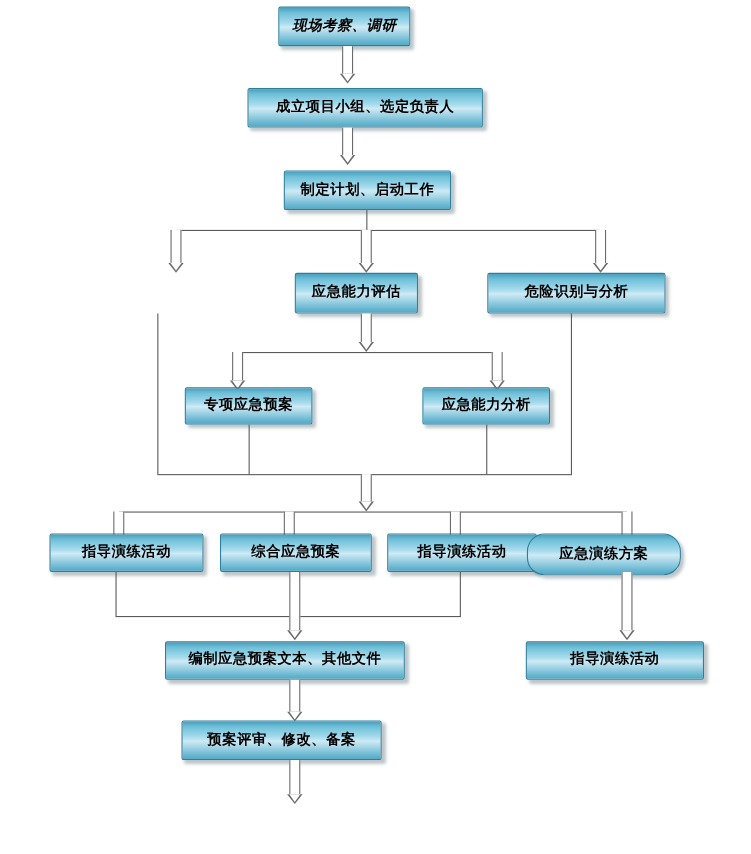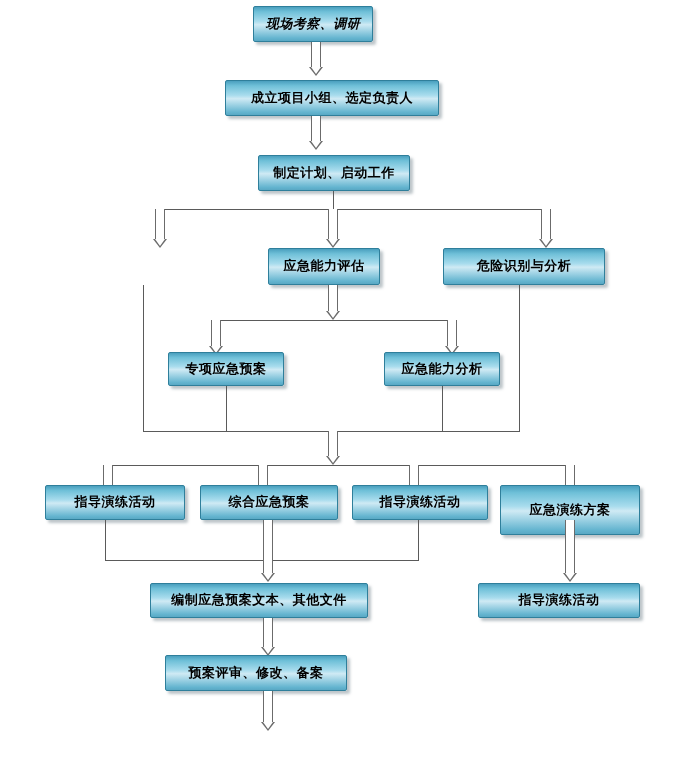--- a/index.html
+++ b/index.html
@@ -201,21 +201,21 @@
 
   <div class="node" style="left:45px; top:485px; width:140px; height:35px;">
     <span class="label">指导演练活动</span>
   </div>
   <div class="node" style="left:200px; top:485px; width:138px; height:35px;">
     <span class="label">综合应急预案</span>
   </div>
   <div class="node" style="left:352px; top:485px; width:136px; height:35px;">
     <span class="label">指导演练活动</span>
   </div>
-  <div class="node" style="left:500px; top:485px; width:140px; height:50px;">
+  <div class="node" style="left:479px; top:485px; width:140px; height:38px;border-radius:16px;">
     <span class="label">应急演练方案</span>
   </div>
 
   <div class="ln v" style="left:105px; top:520px; height:40px;"></div>
   <div class="ln v" style="left:268px; top:520px; height:40px;"></div>
   <div class="ln v" style="left:418px; top:520px; height:40px;"></div>
   <div class="ln h" style="left:105px; top:560px; width:314px;"></div>
 
   <div class="arrow" style="left:261px; top:520px; height:62px;">
     <div class="shaft" style="height:53px;"></div>

